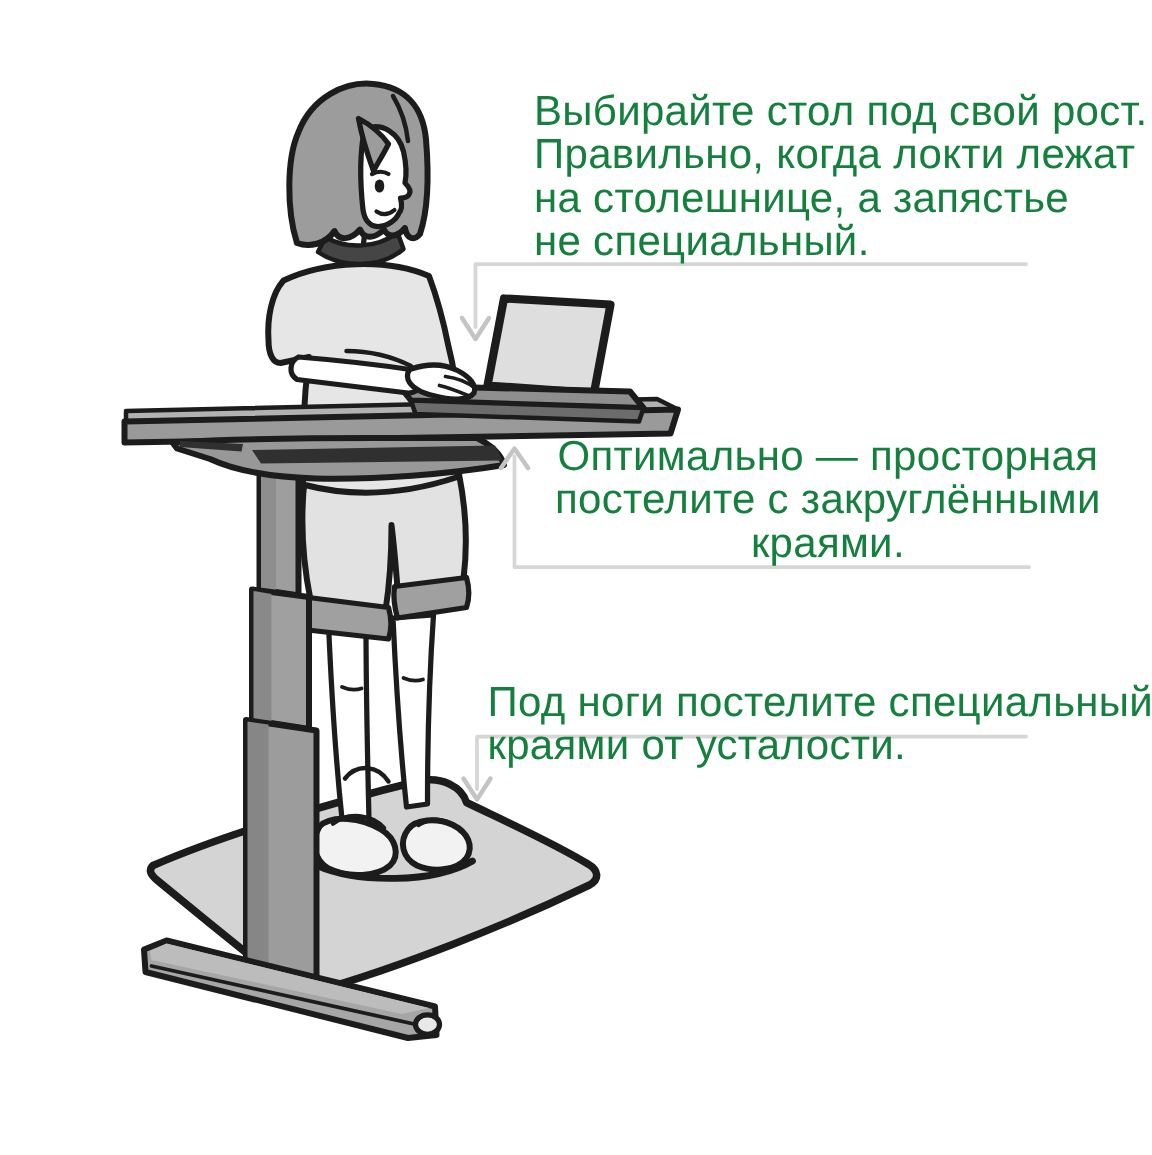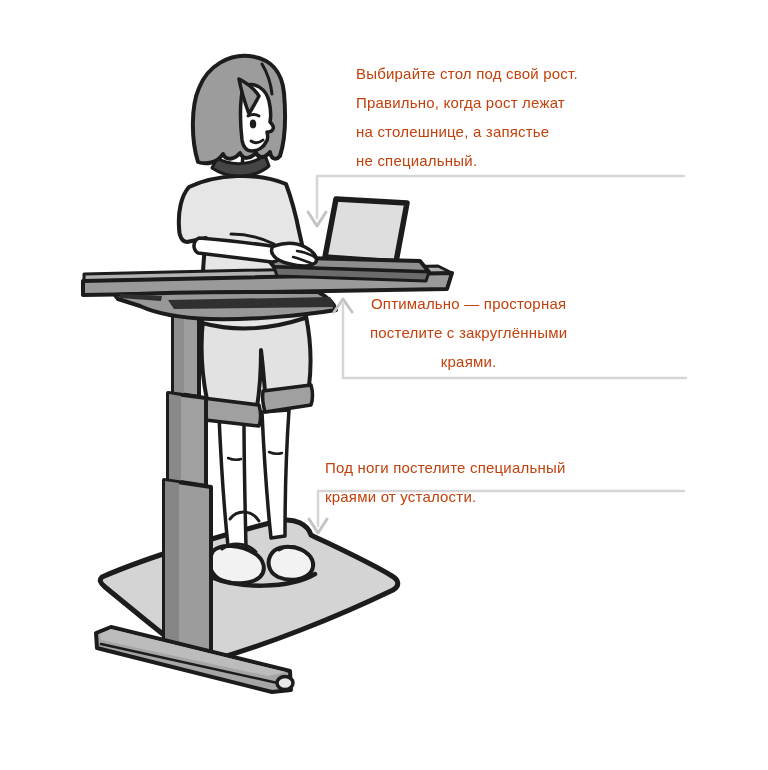--- a/index.html
+++ b/index.html
@@ -2,21 +2,21 @@
 <html><head>
 <meta charset="utf-8">
 <style>
   html,body{margin:0;padding:0;background:#ffffff;}
   .canvas{
     position:relative;width:768px;height:770px;background:#ffffff;overflow:hidden;
     font-family:"Liberation Sans", sans-serif;
   }
   .illustration-svg{position:absolute;left:0;top:0;}
   .ann{
-    position:absolute;color:#c2410c;font-size:15px;line-height:29px;
+    position:absolute;color:#15803d;font-size:28px;line-height:29px;
     letter-spacing:0.2px;white-space:nowrap;
   }
   .ann div{height:29px;}
 </style>
 </head>
 <body>
 
 <div class="canvas">
 
   <svg class="illustration-svg" width="768" height="770" viewBox="0 0 768 770">
@@ -132,21 +132,21 @@
       </g>
       <g>
         <path stroke="#d6d6d6" stroke-width="2.5" d="M 684,491 L 318,491 L 318,526"></path>
         <path stroke="#c4c4c4" stroke-width="3" d="M 309,519 L 318,533 L 327,519"></path>
       </g>
     </g>
   </svg>
 
   <div class="ann" style="left:356px;top:59px;">
     <div>Выбирайте стол под свой рост.</div>
-    <div>Правильно, когда рост лежат</div>
+    <div>Правильно, когда локти лежат</div>
     <div>на столешнице, а запястье</div>
     <div>не специальный.</div>
   </div>
 
   <div class="ann" style="left:370px;top:289px;text-align:center;">
     <div>Оптимально — просторная</div>
     <div>постелите с закруглёнными</div>
     <div>краями.</div>
   </div>
 

